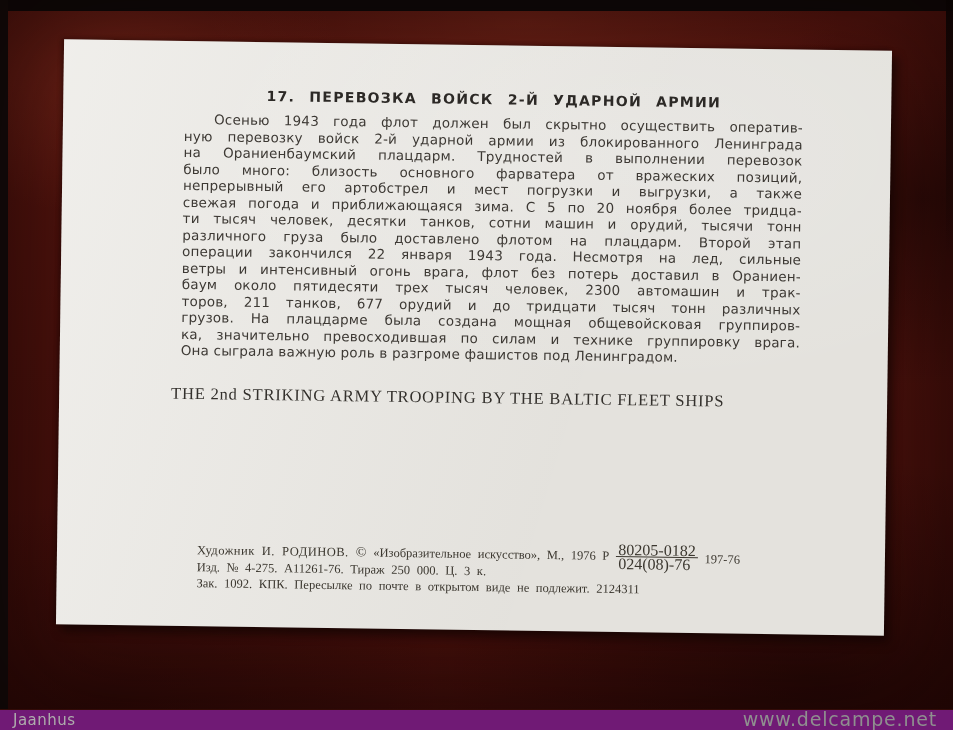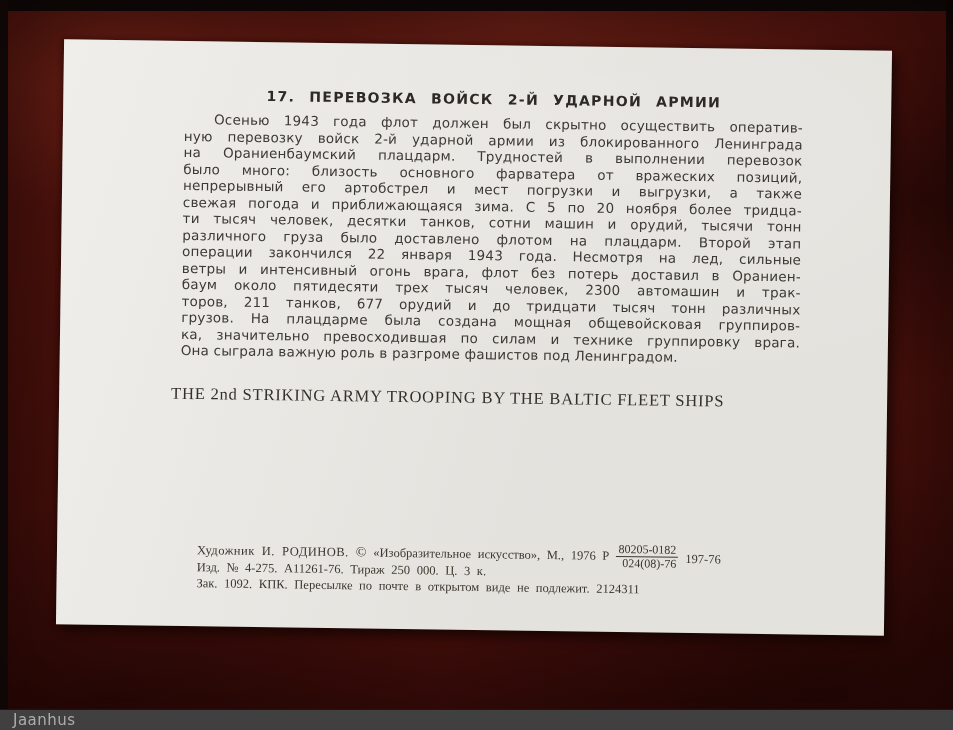--- a/index.html
+++ b/index.html
@@ -58,30 +58,30 @@
     font-size:16.5px;letter-spacing:.8px;color:#33302c;white-space:nowrap;
   }
   .imprint{
     position:absolute;left:140px;top:494px;
     font-family:"Liberation Serif", serif;
     font-size:12.5px;color:#3b372f;word-spacing:3.5px;
   }
   .imprint-line1{display:flex;align-items:center;height:30px;gap:7px;white-space:nowrap;}
   .imprint-line1 .pre{letter-spacing:.5px;}
   .copyright-sign{font-size:14px;}
-  .fraction{display:inline-block;text-align:right;font-size:12px;line-height:13px;}
+  .fraction{display:inline-block;text-align:left;font-size:16px;line-height:13px;}
   .fraction .frac-top{display:block;border-bottom:1px solid #3b372f;padding:0 2px;}
   .fraction .frac-bottom{display:block;padding:0 2px;}
   .frac-suffix{margin-top:5px;}
   .imprint-line2{margin-top:-6px;line-height:16px;white-space:nowrap;}
   .imprint-line3{line-height:16px;white-space:nowrap;}
   
   .strip{
     position:absolute;left:0;bottom:0;width:953px;height:20px;
-    background:#404040;border-top:1px solid #330b08;
+    background:#701a75;border-top:1px solid #330b08;
   }
   .wm-seller{
     position:absolute;left:13px;bottom:1px;
     font-size:15px;color:#aeacac;letter-spacing:.5px;
   }
   .wm-site{
     position:absolute;right:16px;bottom:0px;
     font-size:19px;color:#8f8f8f;letter-spacing:.8px;
   }
 </style>
@@ -125,13 +125,14 @@
       </span>
       <span class="frac-suffix">197-76</span>
     </div>
     <div class="imprint-line2">Изд. № 4-275. А11261-76. Тираж 250 000. Ц. 3 к.</div>
     <div class="imprint-line3">Зак. 1092. КПК. Пересылке по почте в открытом виде не подлежит. 2124311</div>
   </div>
 </div>
 
 <div class="strip">
   <span class="wm-seller">Jaanhus</span>
+  <span class="wm-site">www.delcampe.net</span>
 </div>
 
 </body></html>

